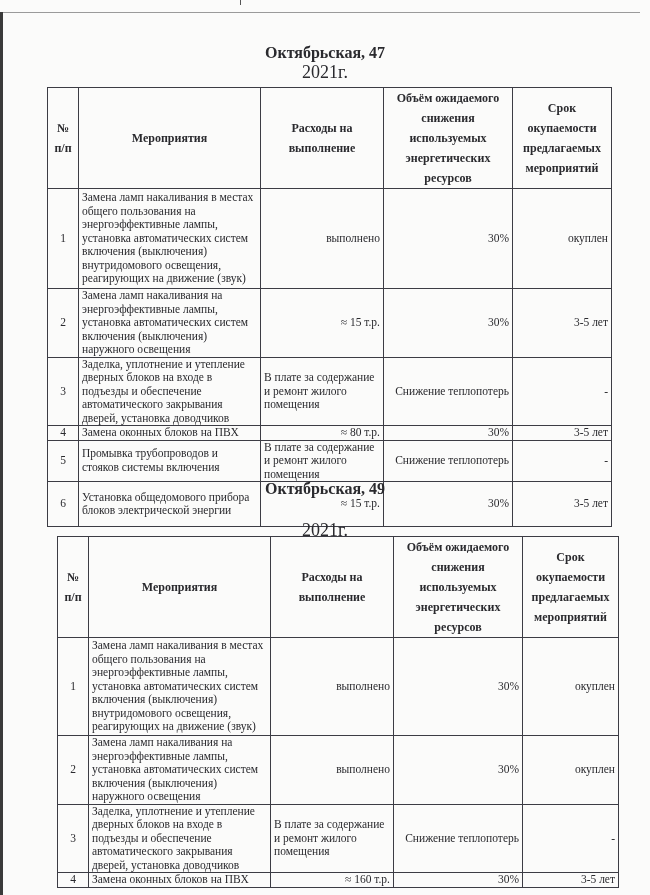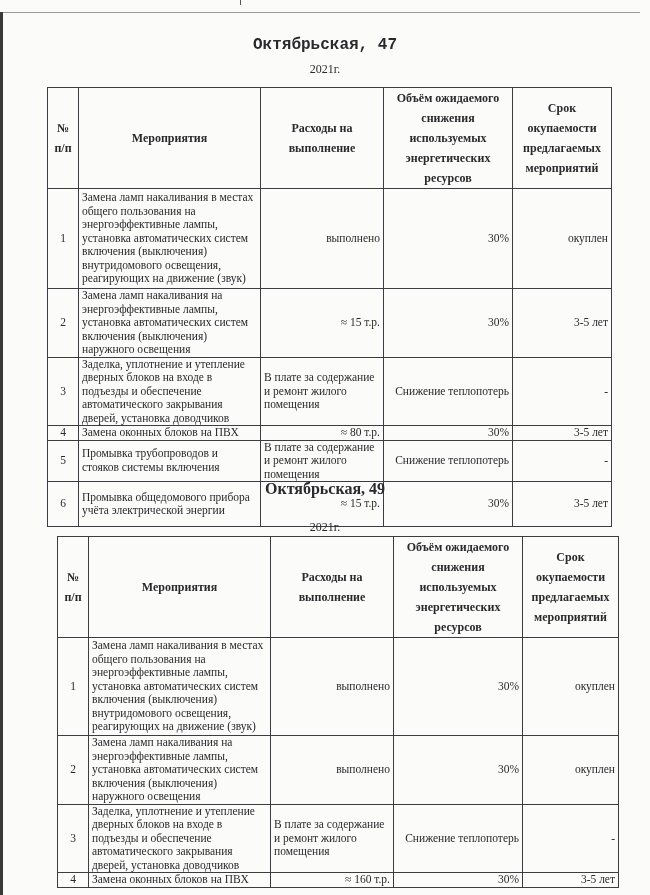--- a/index.html
+++ b/index.html
@@ -8,21 +8,21 @@
     background:#fbfbfa;
     font-family:"Liberation Serif", "DejaVu Serif", serif;
     color:#2a2a2e;
   }
   .scan-edge-top { position:absolute; left:0; top:12px; width:640px; height:1px; background:#9a9a9a; }
   .scan-edge-left { position:absolute; left:0; top:12px; width:3px; height:883px; background:#3a3a3a; }
   .scan-tick { position:absolute; left:240px; top:0; width:1px; height:5px; background:#555; }
 
   .heading { position:absolute; left:0; width:650px; text-align:center; }
   .title { font-weight:bold; font-size:16px; }
-  .year { font-size:12px; }
+  .year { font-size:18px; }
 
   table.sheet {
     position:absolute; border-collapse:collapse; table-layout:fixed;
     font-size:11.5px; line-height:13.5px;
   }
   table.sheet td, table.sheet th {
     border:1px solid #3c3c44; padding:0 3px; vertical-align:middle;
   }
   table.sheet th { font-weight:bold; font-size:12px; line-height:20px; text-align:center; }
   td.num { text-align:center; }
@@ -30,21 +30,21 @@
   td.cost, td.vol, td.pay { text-align:right; }
   td.cost.left { text-align:left;border-radius:19px; }
 </style>
 </head>
 <body>
 
 <div class="scan-edge-top"></div>
 <div class="scan-edge-left"></div>
 <div class="scan-tick"></div>
 
-<div class="heading title" style="top:36px;font-family:Liberation Mono, monospace;">Октябрьская, 47</div>
+<div class="heading title" style="top:44px;">Октябрьская, 47</div>
 <div class="heading year" style="top:62px;">2021г.</div>
 
 <table class="sheet" style="left:47px; top:87px; width:564px;">
   <colgroup>
       <col style="width:31px">
       <col style="width:182px">
       <col style="width:123px">
       <col style="width:129px">
       <col style="width:99px">
     </colgroup>
@@ -86,21 +86,21 @@
   </tr>
   <tr style="height:38px">
     <td class="num">5</td>
     <td class="act">Промывка трубопроводов и стояков системы включения</td>
     <td class="cost left">В плате за содержание и ремонт жилого помещения</td>
     <td class="vol">Снижение теплопотерь</td>
     <td class="pay">-</td>
   </tr>
   <tr style="height:45px">
     <td class="num">6</td>
-    <td class="act">Промывка общедомового прибора учёта электрической энергии</td>
+    <td class="act">Установка общедомового прибора блоков электрической энергии</td>
     <td class="cost">≈ 15 т.р.</td>
     <td class="vol">30%</td>
     <td class="pay">3-5 лет</td>
   </tr>
 </tbody>
   </table>
 
 <div class="heading title" style="top:480px;">Октябрьская, 49</div>
 <div class="heading year" style="top:520px;">2021г.</div>
 

